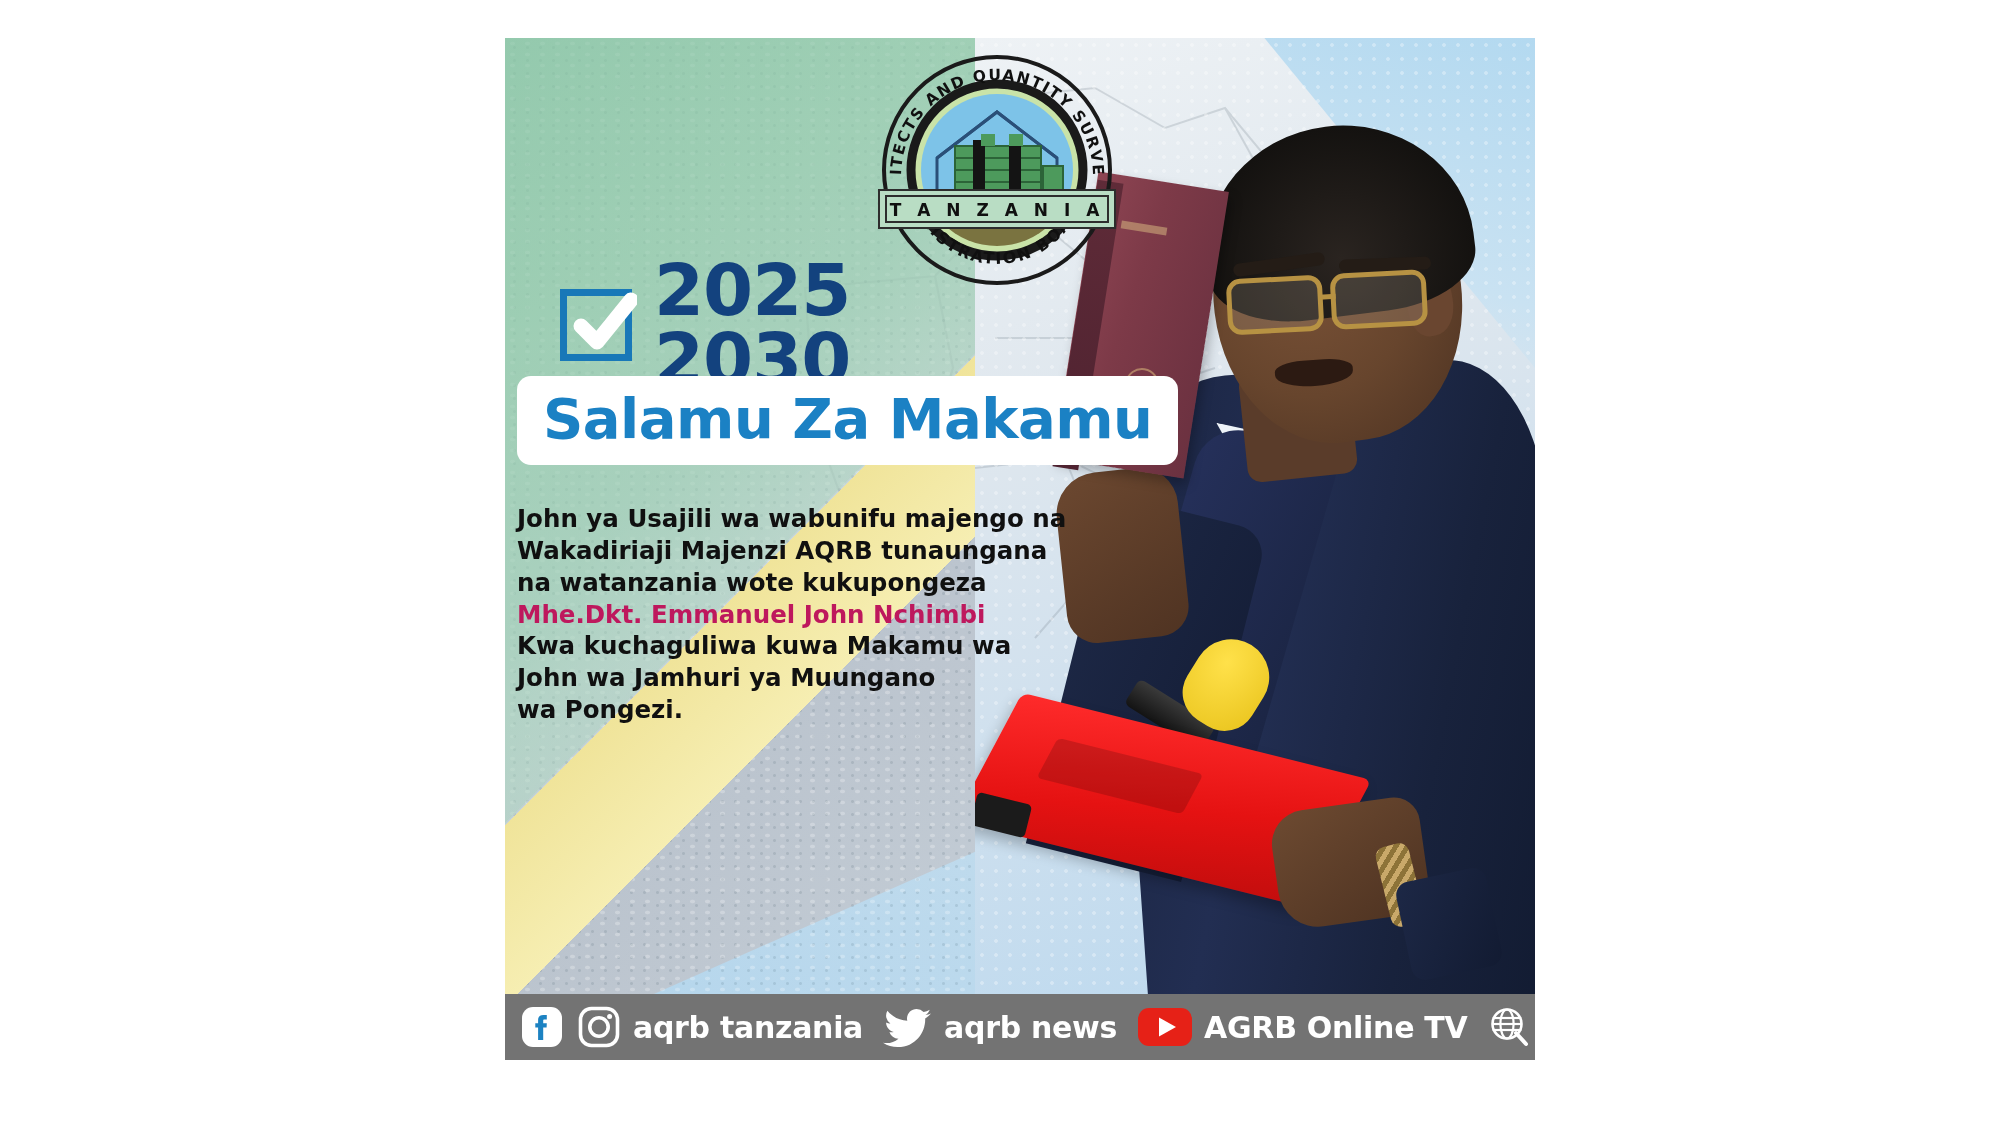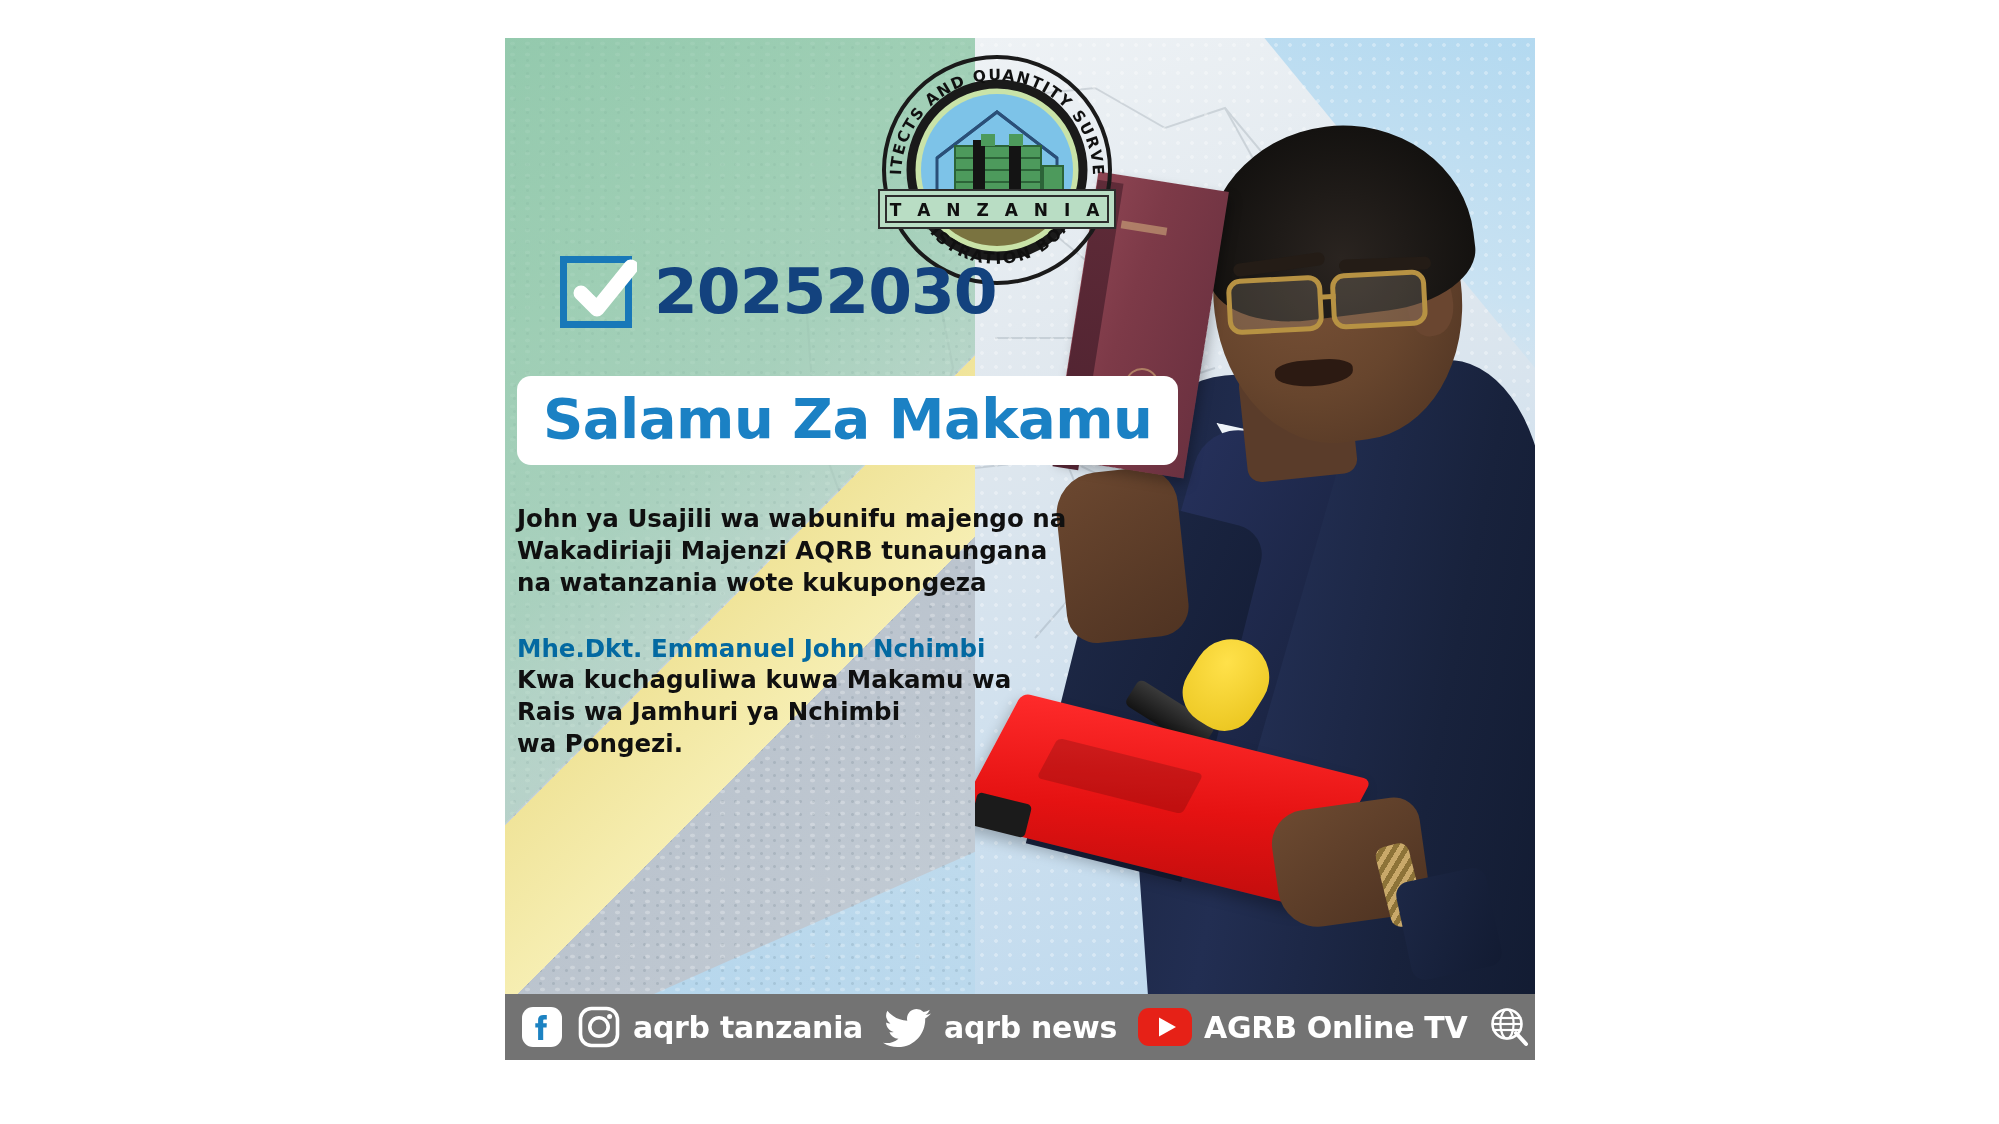--- a/index.html
+++ b/index.html
@@ -259,22 +259,22 @@
     position:absolute; left:55px; top:218px; display:flex; align-items:center; gap:22px;
   }
   .checkbox{
     width:72px; height:72px; border:7px solid #1878b8; background:transparent;
     position:relative; flex:0 0 auto;
   }
   .checkbox .tick{
     position:absolute; left:6px; top:-4px; width:64px; height:64px;
   }
   .years{
-    display:flex; flex-direction:row; line-height:.96;
-    font-weight:900; font-size:63px; letter-spacing:-1px; color:#13427e;
+    display:flex; flex-direction:column; line-height:.96;
+    font-weight:900; font-size:72px; letter-spacing:-1px; color:#13427e;
     font-family:"DejaVu Sans", sans-serif;
   }
 
   
   #title-banner{
     position:absolute; left:12px; top:338px;
     background:#ffffff; border-radius:14px;
     padding:10px 26px 14px 26px;
   }
   #title-banner .t{
@@ -282,21 +282,21 @@
     font-weight:900; font-size:56px; letter-spacing:-.5px;
     color:#1b81c4; white-space:nowrap;
   }
 
   
   #body-copy{
     position:absolute; left:12px; top:465px; width:520px;
     font-family:"DejaVu Sans", sans-serif;
     font-weight:700; font-size:24.5px; line-height:1.30; color:#101010;
   }
-  #body-copy .hl{ color:#0369a1;margin-top:34px; }
+  #body-copy .hl{ color:#be185d; }
   #body-copy p{ white-space:nowrap; }
 
   
   #footer{
     position:absolute; left:0; bottom:0; width:100%; height:66px;
     background:#737373;
     display:flex; align-items:center; gap:0px; padding:0 14px;
   }
   .fgroup{ display:flex; align-items:center; gap:9px; }
   .flabel{
@@ -454,21 +454,21 @@
     <div id="title-banner">
       <div class="t">Salamu Za Makamu</div>
     </div>
 
     <div id="body-copy">
       <p>John ya Usajili wa wabunifu majengo na</p>
       <p>Wakadiriaji Majenzi AQRB tunaungana</p>
       <p>na watanzania wote kukupongeza</p>
       <p class="hl">Mhe.Dkt. Emmanuel John Nchimbi</p>
       <p>Kwa kuchaguliwa kuwa Makamu wa</p>
-      <p>Rais wa Jamhuri ya Nchimbi</p>
+      <p>John wa Jamhuri ya Muungano</p>
       <p>wa Pongezi.</p>
     </div>
 
     <div id="footer">
 
       <div class="fgroup">
         <svg class="ficon" width="46" height="46" viewBox="0 0 46 46">
           <rect x="3" y="3" width="40" height="40" rx="11" fill="#ffffff"></rect>
           <path d="M27.6 23.6h-3.4V36h-5.1V23.6H16.3v-4.4h2.8v-3.1c0-2.9 1.4-5.1 5.3-5.1h3.4v4.4h-2.3c-1 0-1.3.4-1.3 1.3v2.5h3.6l-.2 4.4z" fill="#1c82c2"></path>
         </svg>

